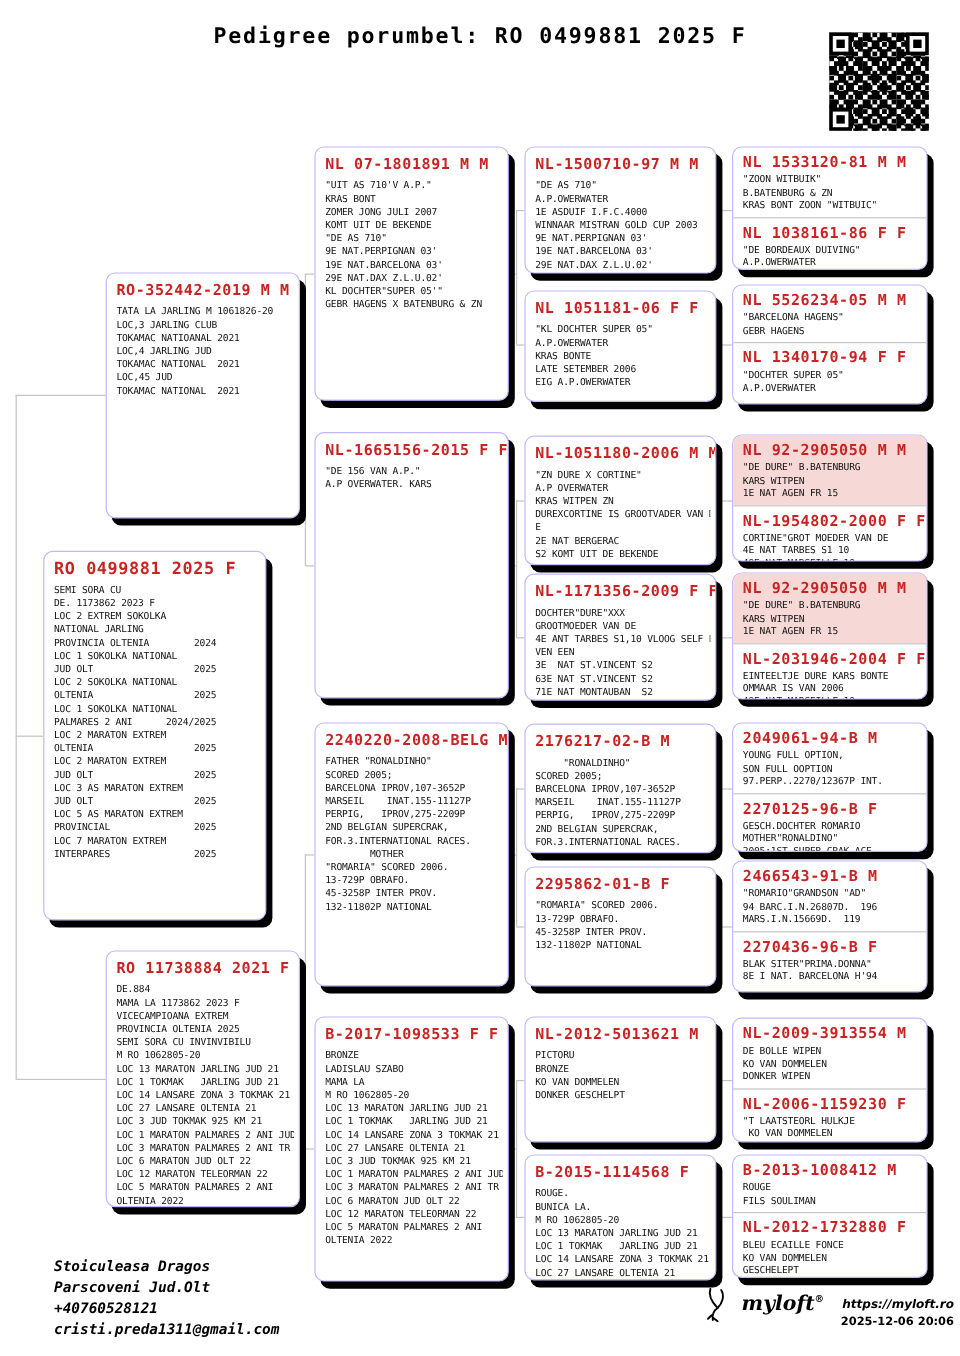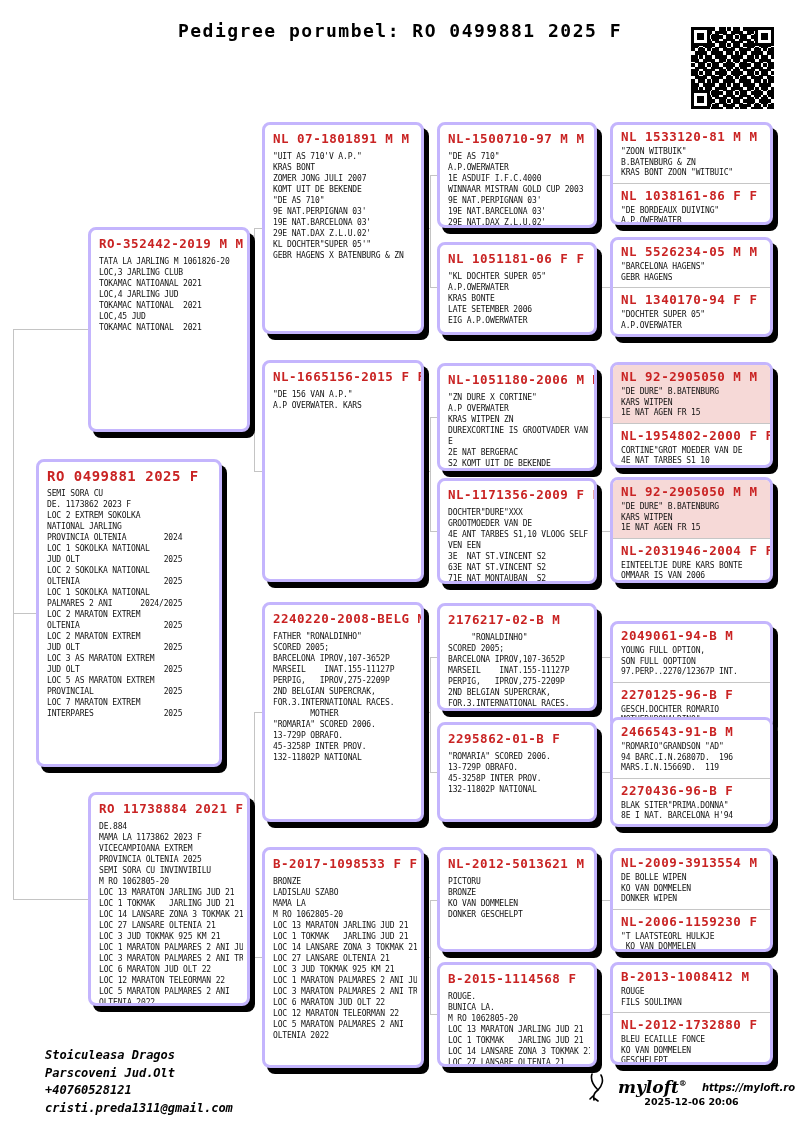--- a/index.html
+++ b/index.html
@@ -1,21 +1,21 @@
 <!DOCTYPE html>
 <html><head>
 <meta charset="utf-8">
 <style>
   html,body{margin:0;padding:0;background:#fff;}
   #canvas{position:relative;width:800px;height:1130px;background:#fff;overflow:hidden;
           font-family:"DejaVu Sans Mono",monospace;}
   .main-title{position:absolute;left:0;top:20px;width:800px;text-align:center;
           font-weight:bold;font-size:18px;letter-spacing:1.5px;color:#000;}
   
-  .pbox,.pair{position:absolute;background:#fff;border:3px solid #c4b5fd;border-radius:8px;
+  .pbox,.pair{position:absolute;background:#fff;border:1px solid #c4b5fd;border-radius:8px;
           box-shadow:5px 6px 0 0 #000;overflow:hidden;box-sizing:border-box;}
   .pbox{padding:6px 4px 5px 8px;}
   .ptitle{font-weight:bold;font-size:12.5px;color:#c92323;letter-spacing:.5px;
           line-height:16px;margin-bottom:4px;white-space:pre;}
   .big .ptitle{font-size:14px;}
   .pbody{font-size:8px;line-height:11px;letter-spacing:-0.15px;color:#111;white-space:pre;overflow:hidden;}
   .pair{padding:0;}
   .psec{padding:4px 4px 4px 8px;}
   .psec + .psec{border-top:1px solid #c6c6c6;}
   .psec .ptitle{margin-bottom:2px;}
@@ -36,21 +36,21 @@
   .fp.tl{left:0;top:0;} .fp.tr{right:0;top:0;} .fp.bl{left:0;bottom:0;}
   
   .owner{position:absolute;left:45px;top:1047px;font-weight:bold;font-size:12px;
          line-height:17.5px;color:#000;white-space:pre;font-style:italic;}
   .brandrow{position:absolute;left:588px;top:1072px;width:207px;display:flex;align-items:center;}
   .brand-name{font-family:"DejaVu Serif",serif;font-style:italic;font-weight:bold;
          font-size:17px;color:#000000;margin-left:4px;}
   .brand-name sup{font-size:8px;}
   .site-url{margin-left:auto;font-family:"DejaVu Sans",sans-serif;font-style:italic;
          font-weight:bold;font-size:10px;color:#000;}
-  .stamp{position:absolute;left:588px;top:1096px;width:207px;text-align:center;
+  .stamp{position:absolute;left:588px;top:1096px;width:207px;text-align:right;
          font-family:"DejaVu Sans",sans-serif;font-weight:bold;font-size:9.5px;color:#000;}
 </style>
 </head>
 <body>
 
 <div id="canvas">
 
   <div class="main-title">Pedigree porumbel: RO 0499881 2025 F</div>
 
   <div class="qr">
@@ -335,21 +335,21 @@
 1E NAT AGEN FR 15</div>
     </div>
     <div class="psec">
       <div class="ptitle">NL-2031946-2004 F F</div>
       <div class="pbody">EINTEELTJE DURE KARS BONTE
 OMMAAR IS VAN 2006
 49E NAT MARSEILLE 10</div>
     </div>
   </div>
 
-  <div class="pair" style="left:610px;top:621px;width:163px;height:108px">
+  <div class="pair" style="left:610px;top:602px;width:163px;height:108px">
     <div class="psec">
       <div class="ptitle">2049061-94-B M</div>
       <div class="pbody">YOUNG FULL OPTION,
 SON FULL OOPTION
 97.PERP..2270/12367P INT.</div>
     </div>
     <div class="psec">
       <div class="ptitle">2270125-96-B F</div>
       <div class="pbody">GESCH.DOCHTER ROMARIO
 MOTHER"RONALDINO"

